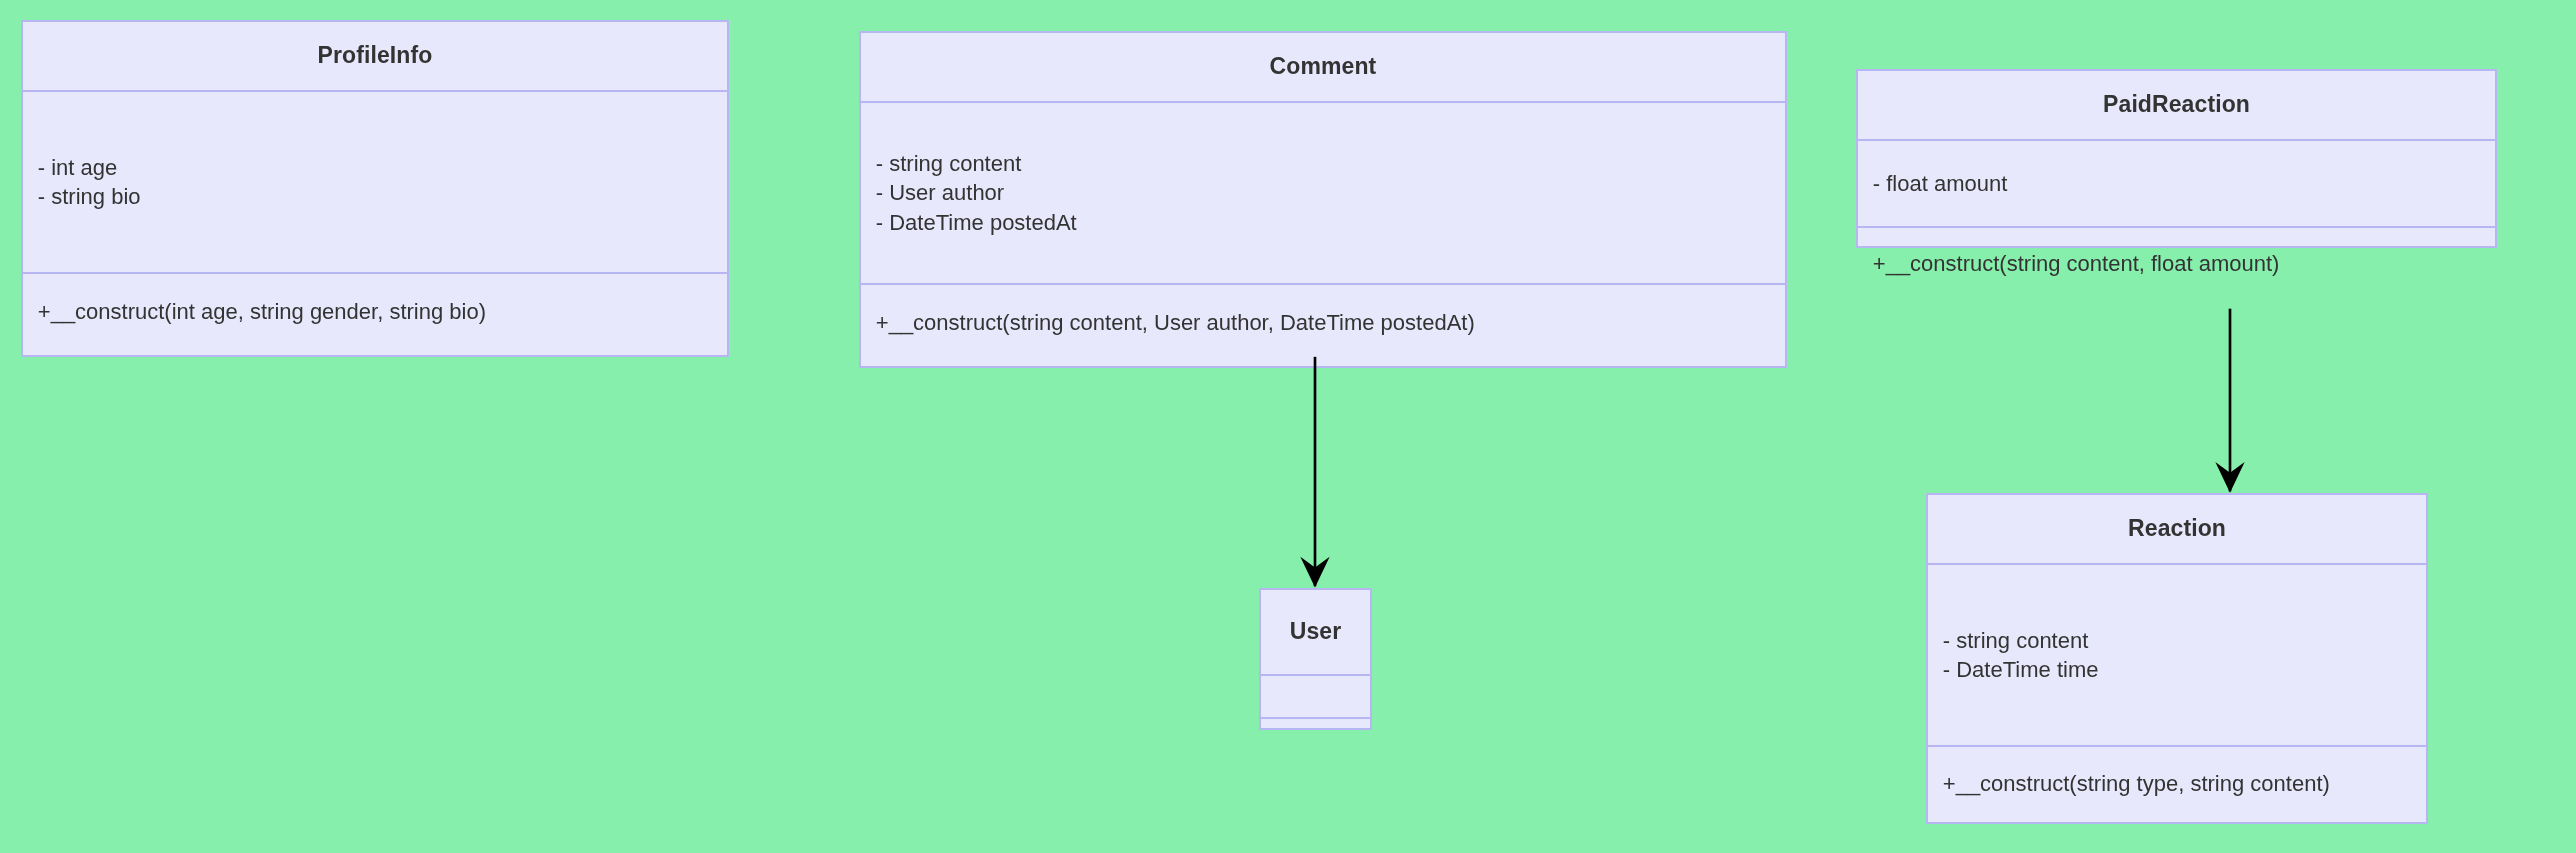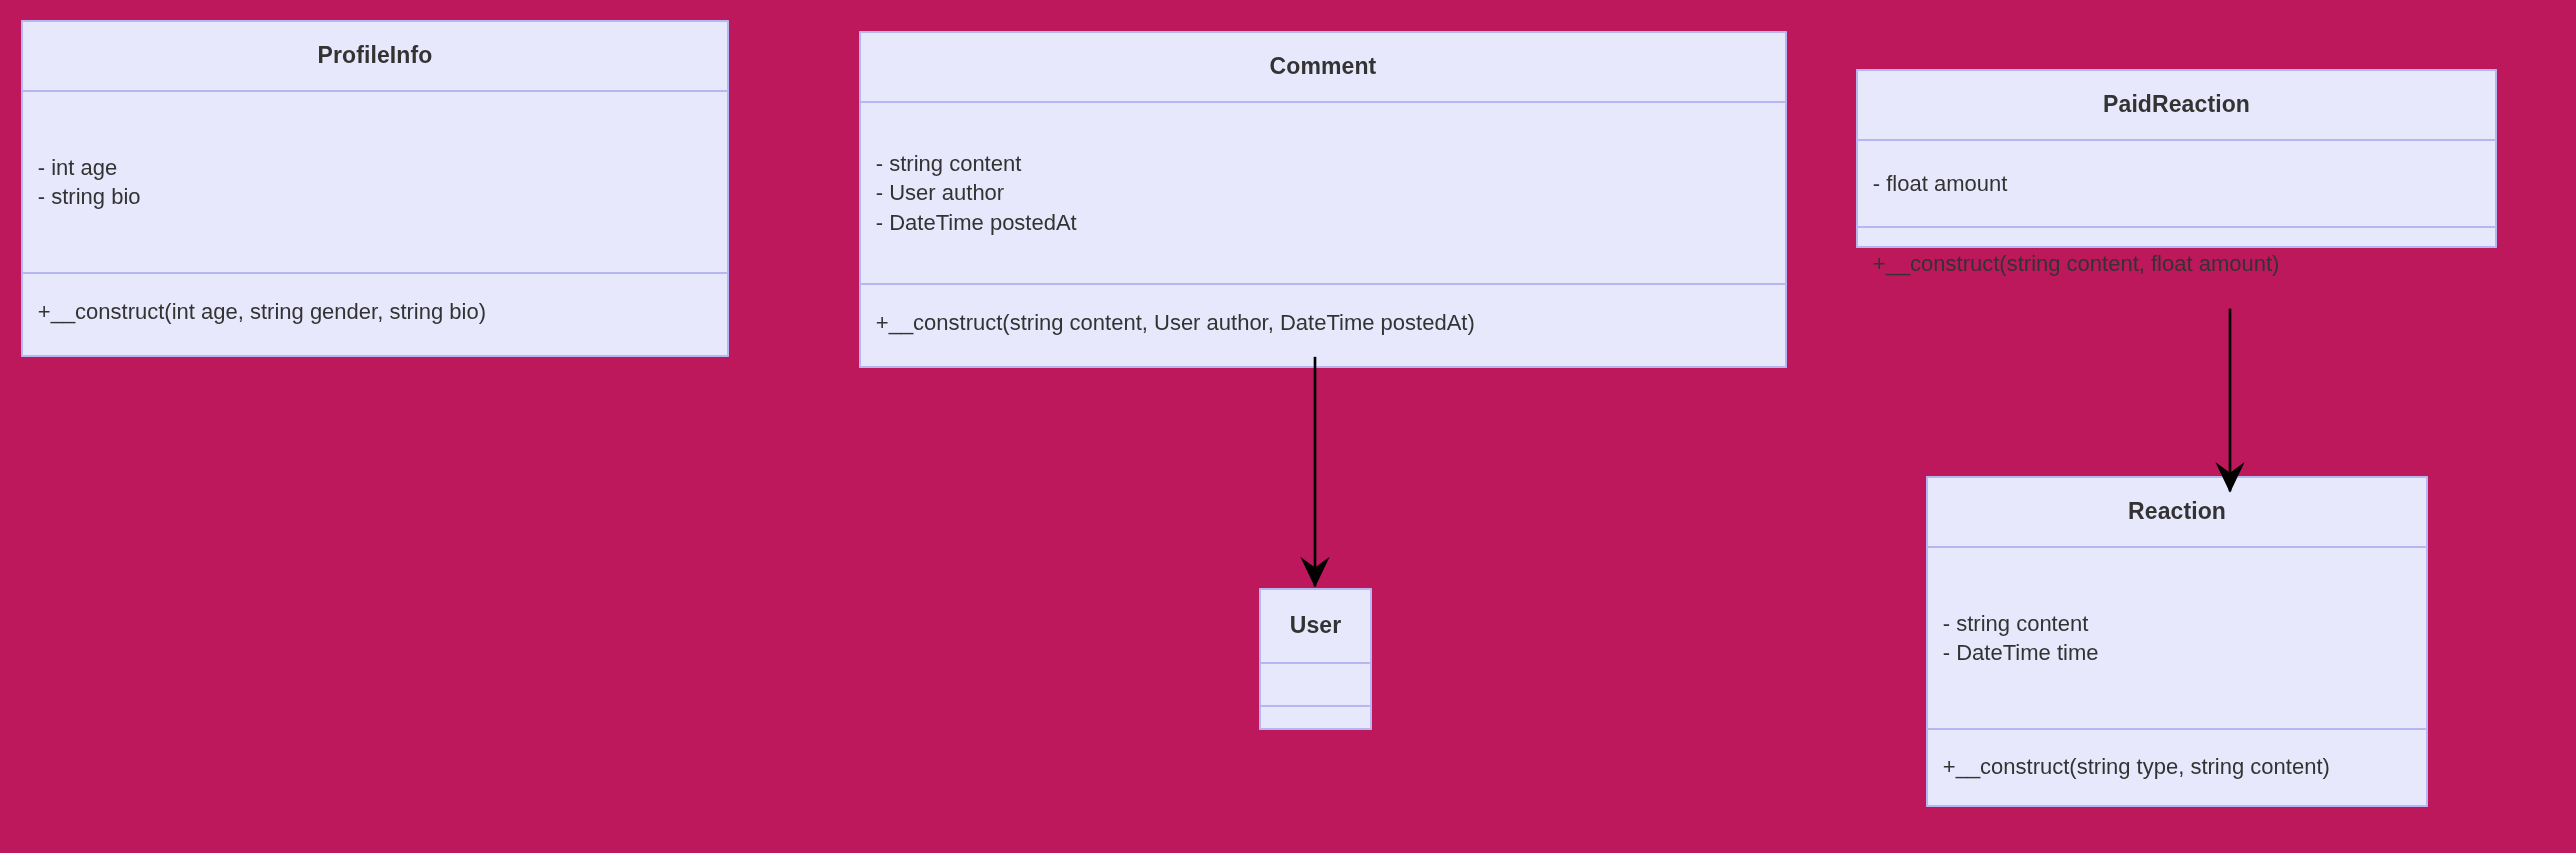--- a/index.html
+++ b/index.html
@@ -11,21 +11,21 @@
   body {
     width: 2576px;
     height: 853px;
     font-family: "Liberation Sans", "DejaVu Sans", sans-serif;
     -webkit-font-smoothing: antialiased;
   }
   #canvas {
     position: relative;
     width: 2576px;
     height: 853px;
-    background: #be185d;
+    background: #86efac;
     overflow: hidden;
     text-decoration: underline;
   }
 
   
   .uml-class {
     position: absolute;
     box-sizing: border-box;
     background: #e8e8fc;
     border: 2px solid #b6b6f2;
@@ -115,35 +115,35 @@
       <div class="uml-title">PaidReaction</div>
     </div>
     <div class="uml-section uml-attrs" style="height:87px;">
       <div class="uml-row">- float amount</div>
     </div>
     <div class="uml-section uml-methods" style="height:78px;">
       <div class="uml-row">+__construct(string content, float amount)</div>
     </div>
   </div>
 
-  <div class="uml-class" style="left:1926px; top:476px; width:502px; height:331px;">
+  <div class="uml-class" style="left:1926px; top:493px; width:502px; height:331px;">
     <div class="uml-section" style="height:70px;">
       <div class="uml-title">Reaction</div>
     </div>
     <div class="uml-section uml-attrs" style="height:182px;">
       <div class="uml-row">- string content</div>
       <div class="uml-row">- DateTime time</div>
     </div>
     <div class="uml-section uml-methods" style="height:79px;">
       <div class="uml-row">+__construct(string type, string content)</div>
     </div>
   </div>
 
   <div class="uml-class" style="left:1259px; top:588px; width:113px; height:142px;">
-    <div class="uml-section" style="height:74px;">
+    <div class="uml-section" style="height:86px;">
       <div class="uml-title">User</div>
     </div>
     <div class="uml-section empty" style="height:43px;"></div>
     <div class="uml-section empty" style="height:28px;"></div>
   </div>
 
   <div class="edge" style="left:1295px; top:356px; width:40px; height:235px;">
     <svg width="40" height="235" viewBox="0 0 60 350" xmlns="http://www.w3.org/2000/svg">
       <line x1="30" y1="0" x2="30" y2="344" stroke="#000000" stroke-width="4"></line>
       <path d="M 30 346 L 8 300 L 30 316 L 52 300 Z" fill="#000000"></path>

